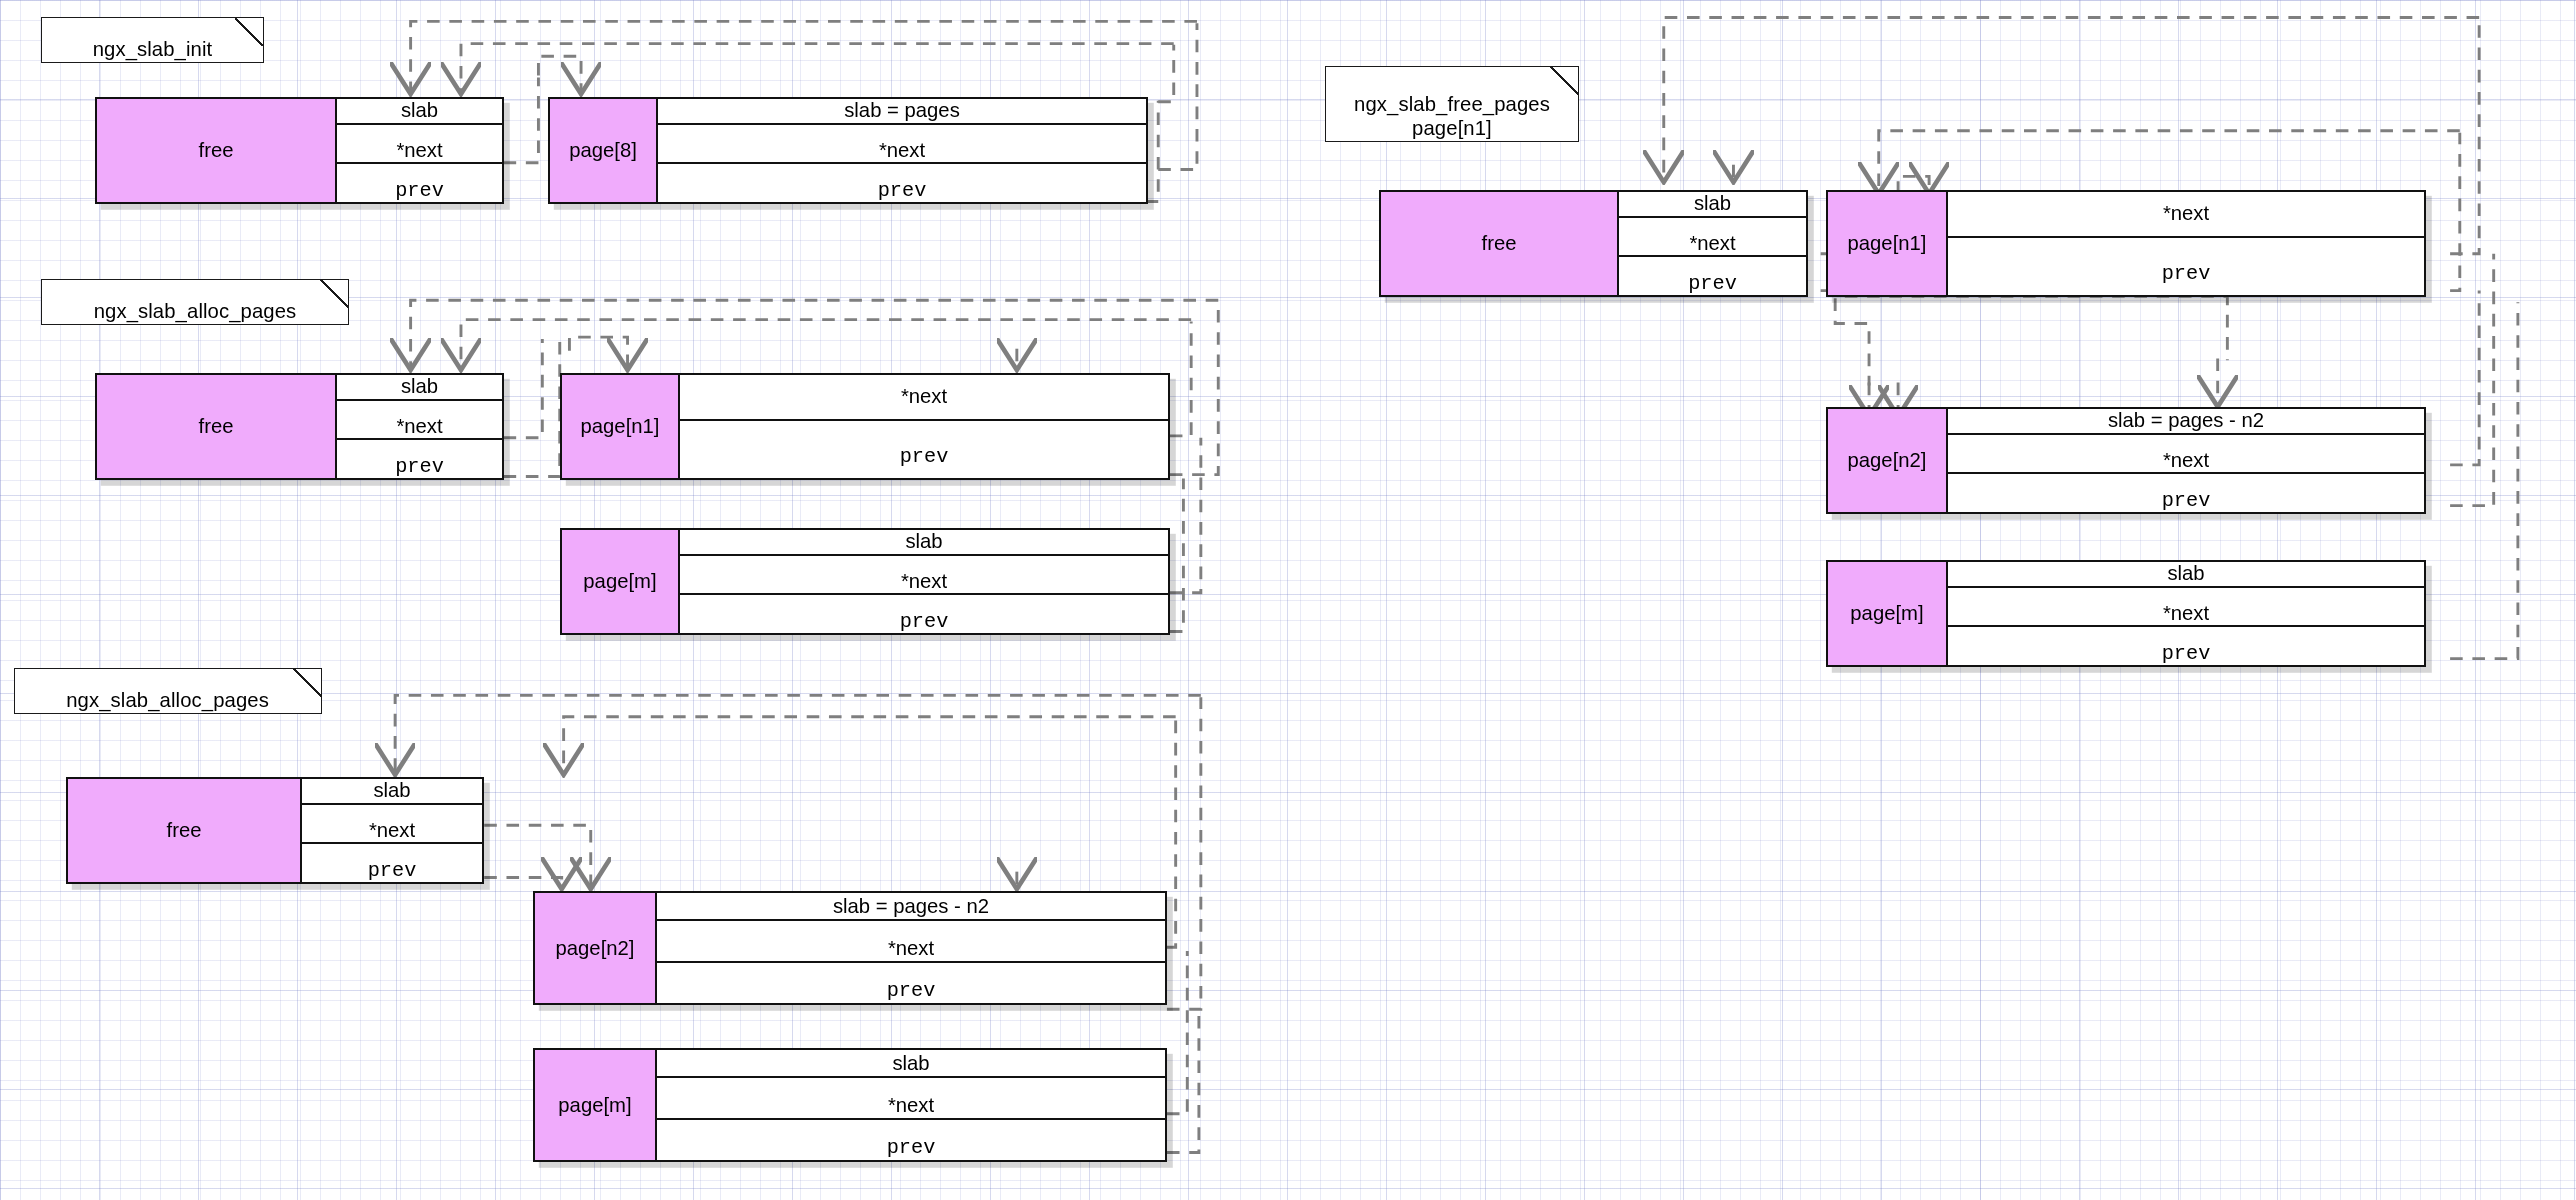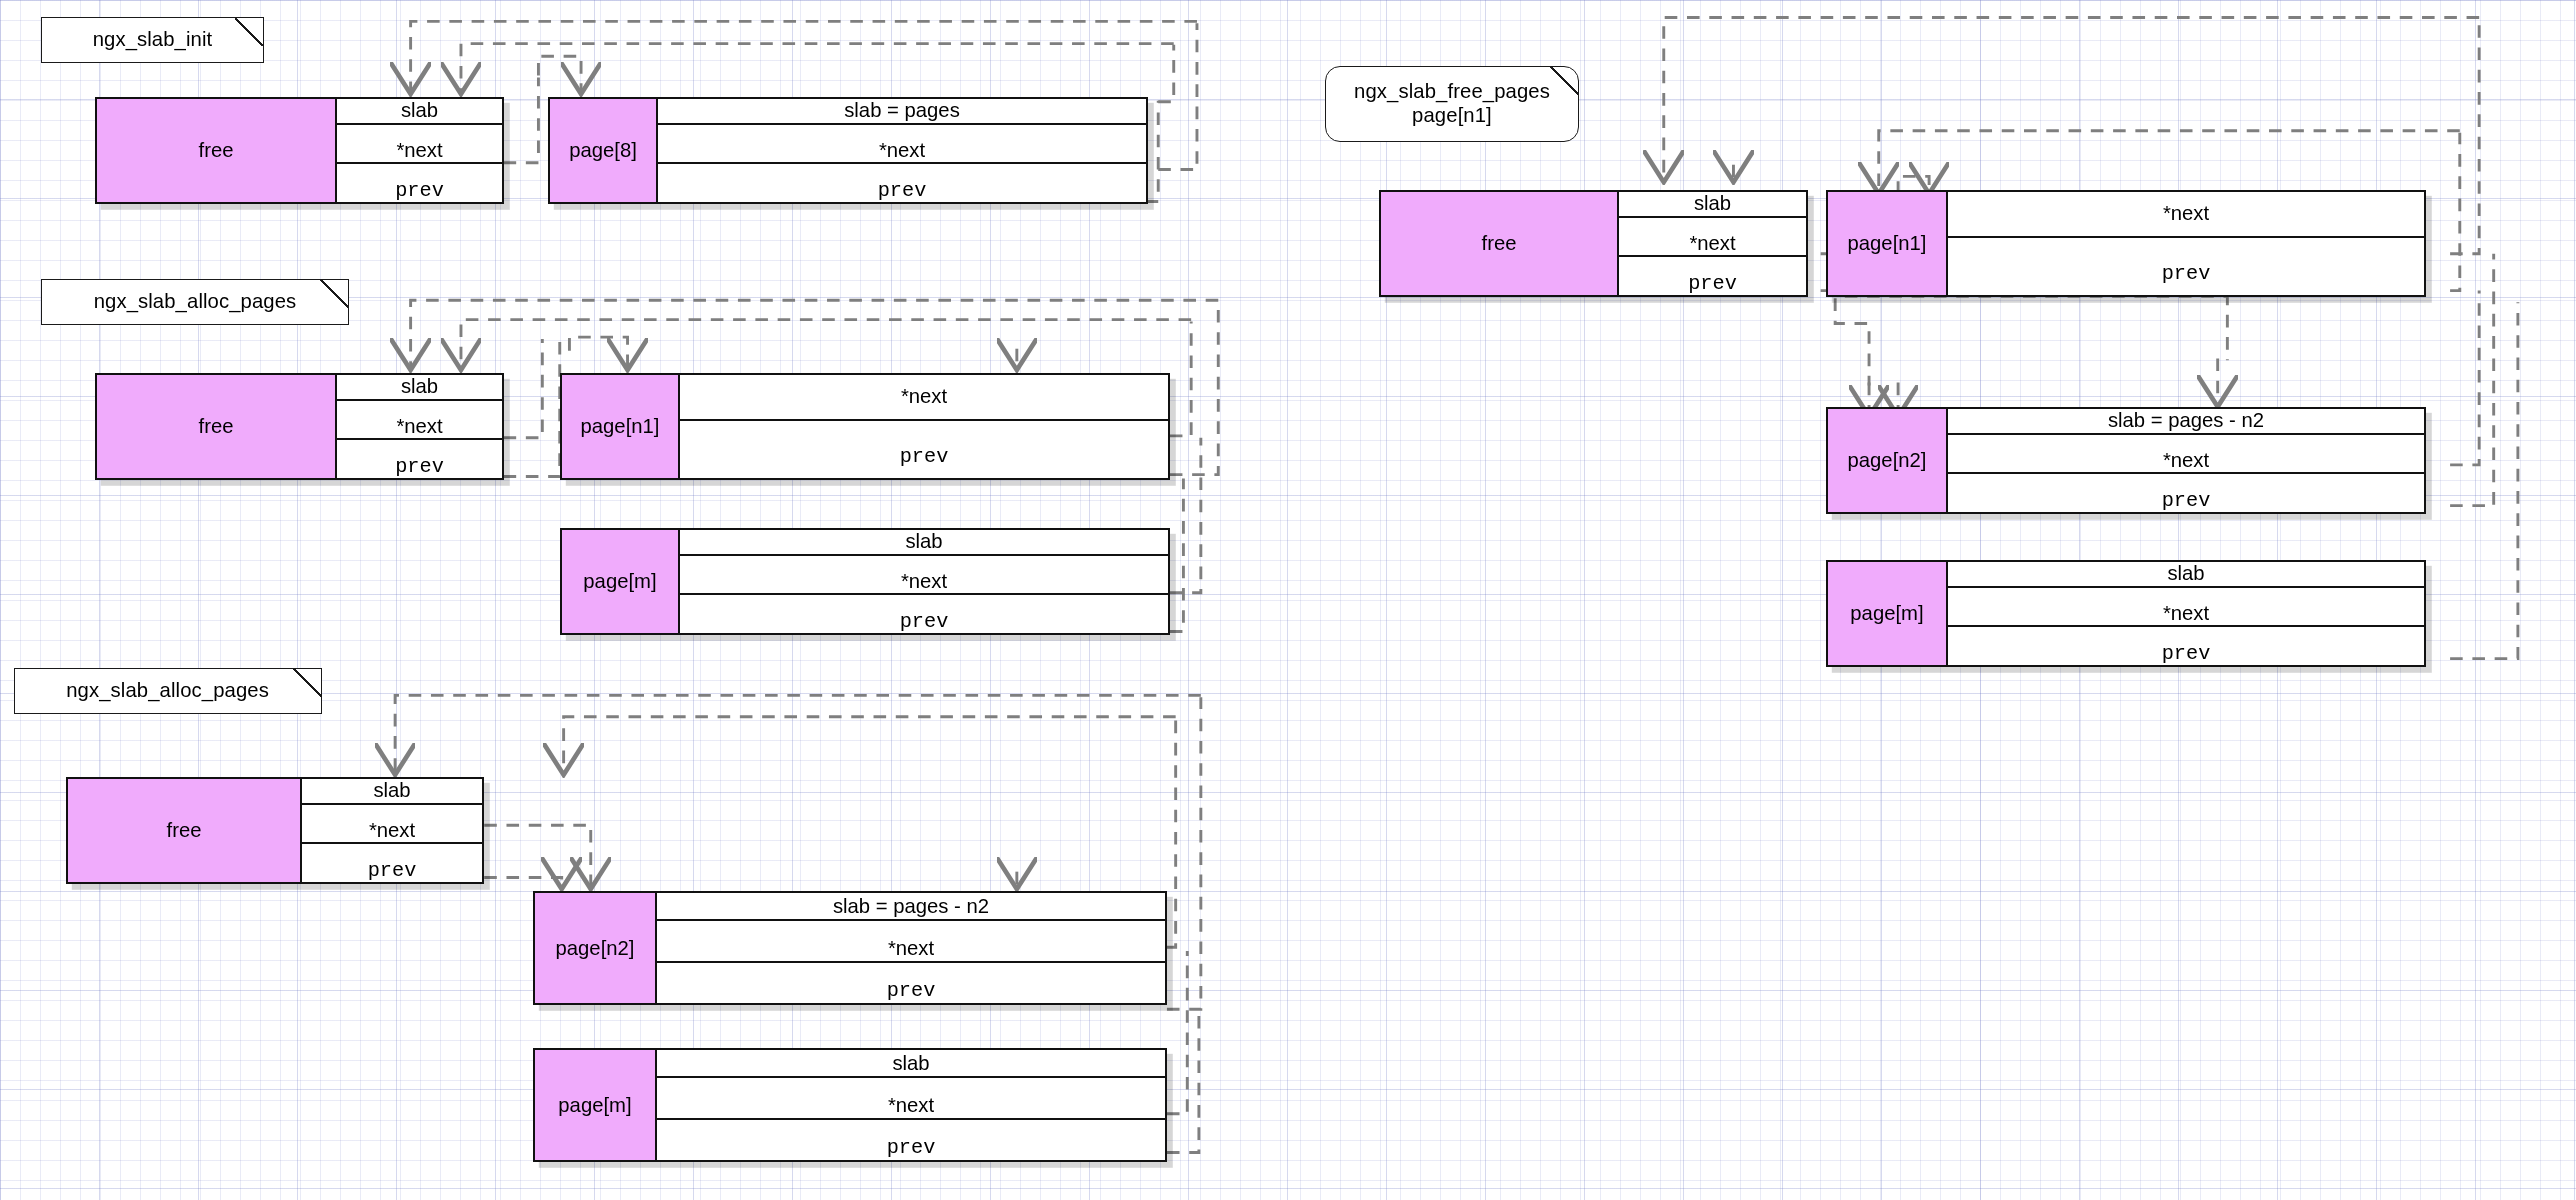--- a/index.html
+++ b/index.html
@@ -20,21 +20,21 @@
       linear-gradient(to bottom, rgba(120,130,200,.30) 1px, transparent 1px);
     background-size:20px 20px,20px 20px,99px 99px,99px 99px;
     background-position:0 0,0 0,0 0,0 0;
   }
   #wires{position:absolute;left:0;top:0;width:2576px;height:1201px;pointer-events:none;}
 
   
   .note{
     position:absolute;background:#fff;border:1.9px solid #1a1a1a;
     box-sizing:border-box;color:#000;
-    display:flex;align-items:center;justify-content:center;
+    display:flex;align-items:flex-end;justify-content:center;
     text-align:center;line-height:1.18;
     font-size:20.3px;letter-spacing:0.1px;z-index:6;
   }
   .note .foldline{
     position:absolute;right:-1px;top:-1px;width:29px;height:29px;overflow:hidden;
   }
   .note .foldline::before{
     content:"";position:absolute;left:-2.9px;top:-2.9px;width:39px;height:39px;
     background:linear-gradient(to top right, transparent calc(50% - 1.2px), #1a1a1a calc(50% - 1.2px), #1a1a1a calc(50% + 1.2px), transparent calc(50% + 1.2px));
   }
@@ -202,21 +202,21 @@
 
   <div class="struct" style="left:533px;top:1048px;width:634px;height:114px;">
     <div class="namecell" style="width:122px;">page[m]</div>
     <div class="fields">
       <div class="f">slab</div>
       <div class="f">*next</div>
       <div class="f">prev</div>
     </div>
   </div>
 
-  <div class="note" style="left:1325px;top:66px;width:254px;height:76px;border-radius:15px;">
+  <div class="note" style="left:1325px;top:66px;width:254px;height:76px;">
     <span class="txt">ngx_slab_free_pages
 page[n1]</span>
     <span class="foldline"></span>
   </div>
 
   <div class="struct" style="left:1379px;top:190px;width:429px;height:107px;">
     <div class="namecell" style="width:238px;">free</div>
     <div class="fields">
       <div class="f">slab</div>
       <div class="f">*next</div>

